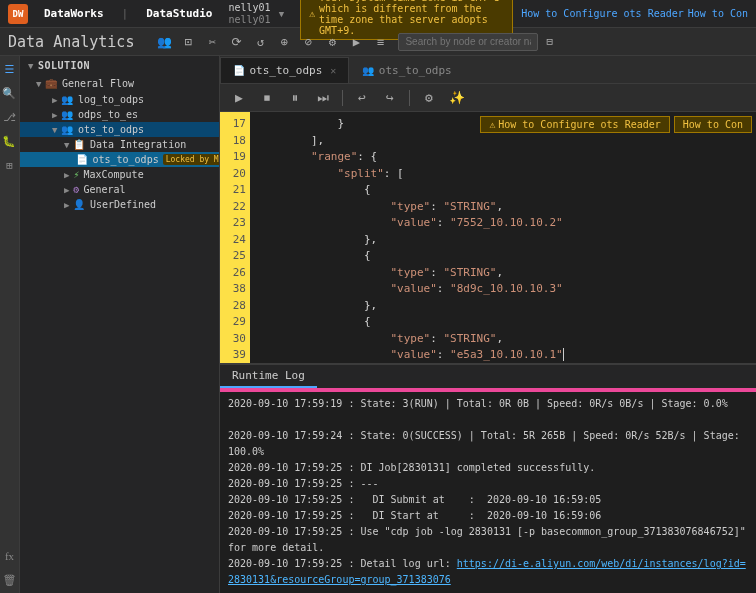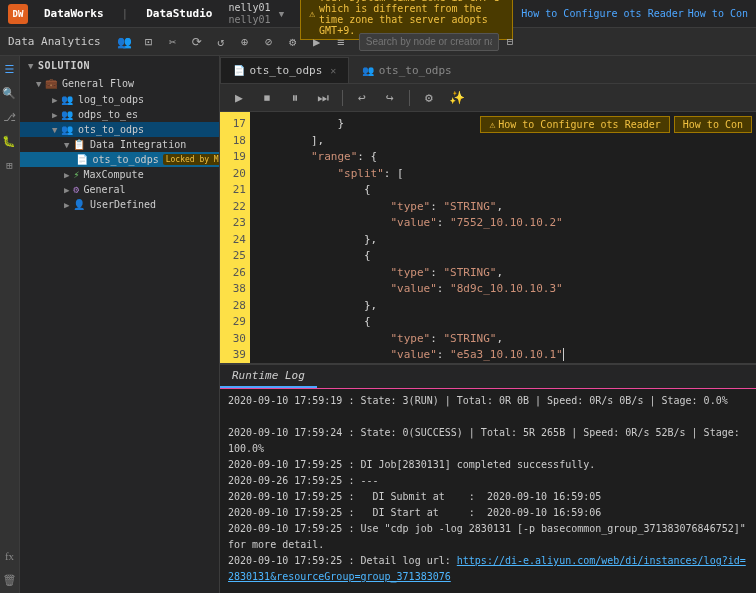--- a/index.html
+++ b/index.html
@@ -59,21 +59,21 @@
 
     
     #line-numbers { width: 30px; background: #fde047; color: #555; font-size: 11px; line-height: 1.5; padding: 4px 4px 4px 0; text-align: right; overflow: hidden; flex-shrink: 0; user-select: none; }
     #code-content { flex: 1; overflow: auto; padding: 4px 8px; font-size: 11px; line-height: 1.5; color: #d4d4d4; }
     .line { white-space: pre; }
     .str { color: #ce9178; }
     .punc { color: #d4d4d4; }
 
     
     #log-pane { height: 230px; border-top: 2px solid #3c3c3c; display: flex; flex-direction: column; background: #1e1e1e; }
-    #log-tabs { display: flex; background: #252526; border-bottom: 1px solid #ec4899; font-style: italic; }
+    #log-tabs { display: flex; background: #252526; border-bottom: 4px solid #ec4899; }
     .log-tab { padding: 4px 12px; font-size: 11px; color: #888; cursor: pointer; }
     .log-tab.active { color: #ccc; border-bottom: 2px solid #4da6ff; }
     #log-content { flex: 1; overflow-y: auto; padding: 4px 8px; font-size: 10px; line-height: 1.6; color: #ccc; font-family: 'Consolas', monospace; }
     .log-line { white-space: pre-wrap; word-break: break-all; }
     .log-link { color: #4db6ff; text-decoration: underline; cursor: pointer; }
 
     
     #left-icon-bar { width: 20px; background: #333; display: flex; flex-direction: column; align-items: center; padding: 4px 0; gap: 6px; border-right: 1px solid #3c3c3c; }
     .left-icon { width: 18px; height: 18px; display: flex; align-items: center; justify-content: center; color: #888; font-size: 11px; cursor: pointer; }
     .left-icon.active-icon { color: #4da6ff; }
@@ -104,21 +104,21 @@
     <span>⚠</span>
     <span>Your system time zone is GMT+8 which is different from the time zone that server adopts GMT+9.</span>
   </div>
   <div id="howto-links">
     <span class="howto-link">How to Configure ots Reader</span>
     <span class="howto-link">How to Con</span>
   </div>
 </div>
 
 <div id="toolbar">
-  <span style="color:#ccc; font-size:11px; margin-right:10px;">Data Analytics</span>
+  <span style="color:#ccc; font-size:15px; margin-right:16px;">Data Analytics</span>
 
   <span class="toolbar-icon-btn">👥</span>
   <span class="toolbar-icon-btn">⊡</span>
   <span class="toolbar-icon-btn">✂</span>
   <span class="toolbar-icon-btn">⟳</span>
   <span class="toolbar-icon-btn">↺</span>
   <span class="toolbar-icon-btn">⊕</span>
   <span class="toolbar-icon-btn">⊘</span>
   <span class="toolbar-icon-btn">⚙</span>
   <span class="toolbar-icon-btn">▶</span>
@@ -282,21 +282,21 @@
 
       <div id="log-pane">
         <div id="log-tabs">
           <div class="log-tab active">Runtime Log</div>
         </div>
         <div id="log-content">
           <div class="log-line">2020-09-10 17:59:19 : State: 3(RUN) | Total: 0R 0B | Speed: 0R/s 0B/s | Stage: 0.0%</div>
           <div class="log-line">&nbsp;</div>
           <div class="log-line">2020-09-10 17:59:24 : State: 0(SUCCESS) | Total: 5R 265B | Speed: 0R/s 52B/s | Stage: 100.0%</div>
           <div class="log-line">2020-09-10 17:59:25 : DI Job[2830131] completed successfully.</div>
-          <div class="log-line">2020-09-26 17:59:25 : ---</div>
+          <div class="log-line">2020-09-10 17:59:25 : ---</div>
           <div class="log-line">2020-09-10 17:59:25 :   DI Submit at    :  2020-09-10 16:59:05</div>
           <div class="log-line">2020-09-10 17:59:25 :   DI Start at     :  2020-09-10 16:59:06</div>
           <div class="log-line">2020-09-10 17:59:25 : Use "cdp job -log 2830131 [-p basecommon_group_371383076846752]" for more detail.</div>
           <div class="log-line">2020-09-10 17:59:25 : Detail log url: <span class="log-link">https://di-e.aliyun.com/web/di/instances/log?id=2830131&amp;resourceGroup=group_371383076</span></div>
 
         </div>
       </div>
 
     </div>
   </div>

